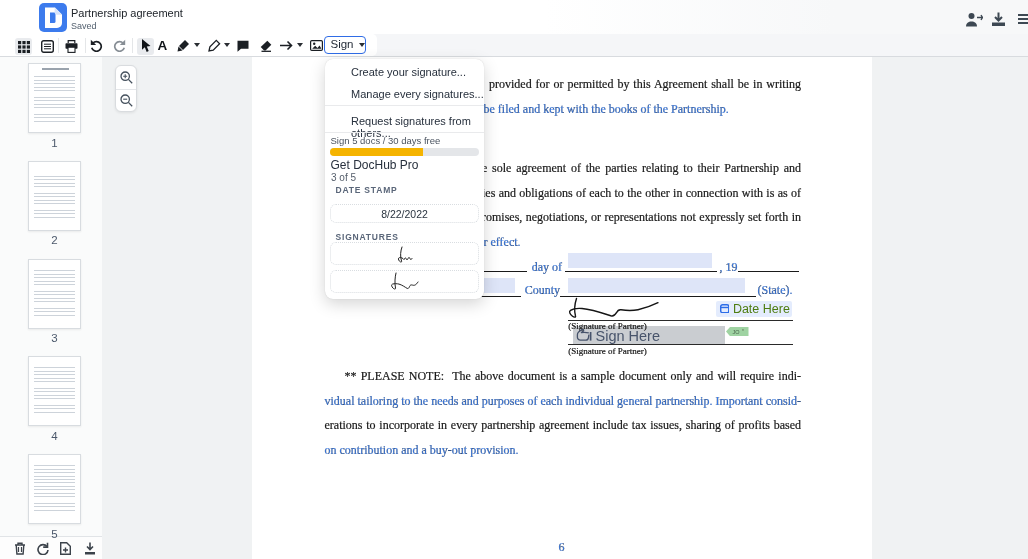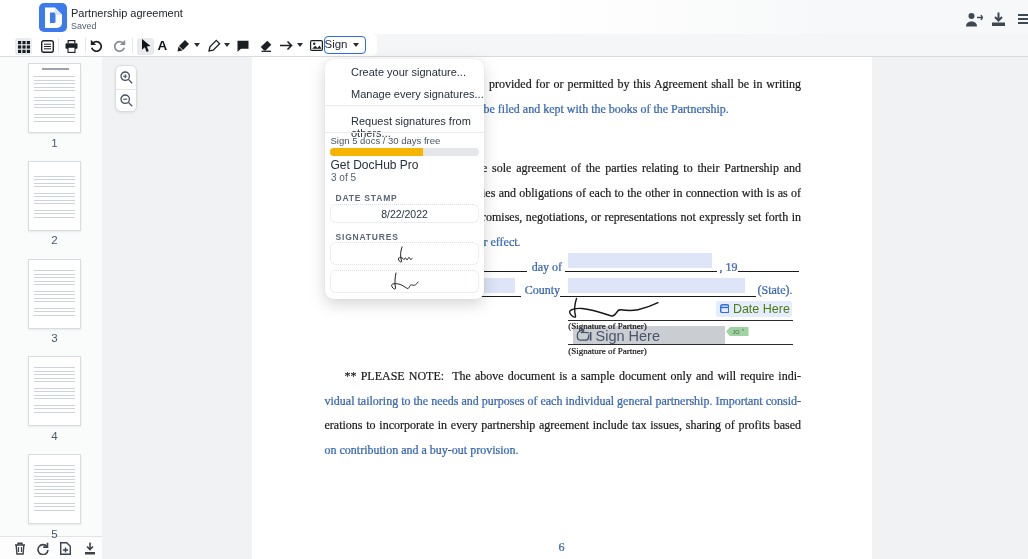--- a/index.html
+++ b/index.html
@@ -11,21 +11,21 @@
 #title { position:absolute; left:39px; top:7px; font-size:11px; color:#20252b; }
 #saved { position:absolute; left:39px; top:20.5px; font-size:9px; color:#525f6e; }
 #upg { position:absolute; left:805px; top:7px; width:123px; height:23px; background:#16b173;
   border-radius:7px; color:#fff; font-size:9.5px; font-weight:bold; letter-spacing:.3px;
   text-align:center; line-height:23px; }
 #toolbar { position:absolute; left:0; top:34px; width:1028px; height:23px; background:#f5f6f8;
   border-bottom:1px solid #d8dbdf; }
 #toolwhite { position:absolute; left:0; top:0; width:377px; height:22px; background:#fff; border-radius:0 5px 5px 0; }
 .tsel { position:absolute; top:4px; width:17px; height:17px; background:#e9ebee; border-radius:3px; }
 #signbtn { position:absolute; left:323.5px; top:2px; width:42.5px; height:17.5px; border:1.5px solid #2f6ce6;
-  border-radius:4px; background:#fff; font-size:11.5px; color:#1f2733; line-height:14px; }
+  border-radius:4px; background:#fff; font-size:11.5px; color:#1f2733; line-height:14px; padding-left:6px; }
 #sidebar { position:absolute; left:0; top:57px; width:102px; height:502px; background:#fafbfb; }
 .thumb { position:absolute; left:28px; width:53px; height:70px; background:#fff;
   border:1px solid #d8dce0; box-shadow:0 1px 2px rgba(0,0,0,0.07); }
 .tlines { position:absolute; left:5px; top:8px; right:5px; bottom:10px;
   background:repeating-linear-gradient(#fff 0px, #fff 2.5px, #cdd3da 2.5px, #cdd3da 3.4px); }
 .tnum { position:absolute; left:0px; width:109px; text-align:center; font-size:11.5px; color:#4b586b; z-index:10; }
 #sidebot { position:absolute; left:0; top:536px; width:102px; height:23px; background:#fdfdfd;
   border-top:1px solid #e1e4e7; }
 #docarea { position:absolute; left:102px; top:57px; width:926px; height:502px; background:#f0f2f3; }
 #page { position:absolute; left:251.5px; top:57px; width:620.5px; height:502px; background:#fff; }
@@ -282,21 +282,21 @@
   <div class="mitem" style="top:6.5px">Create your signature...</div>
   <div class="mitem" style="top:28.5px">Manage every signatures...</div>
   <div class="mdiv" style="top:46px"></div>
   <div class="mitem" style="top:55.5px">Request signatures from others...</div>
   <div class="mdiv" style="top:72.5px"></div>
   <div class="abs" style="left:5.5px;top:76px;font-size:9.5px;color:#4a5360">Sign 5 docs / 30 days free</div>
   <div class="abs" style="left:4.5px;top:89px;width:149.5px;height:8px;background:#e4e6e9;border-radius:4px"></div>
   <div class="abs" style="left:4.5px;top:89px;width:93.5px;height:8px;background:#f5b400;border-radius:4px 0 0 4px"></div>
   <div class="abs" style="left:5.5px;top:98.5px;font-size:12px;color:#27303d">Get DocHub Pro</div>
   <div class="abs" style="left:6px;top:112.7px;font-size:10px;color:#555e6b">3 of 5</div>
-  <div class="mlabel" style="top:134px">DATE STAMP</div>
+  <div class="mlabel" style="top:126px">DATE STAMP</div>
   <div class="mbox" style="top:144.5px;height:19.5px"></div>
   <div class="abs" style="left:0;top:148.5px;width:159px;text-align:center;font-size:10.5px;color:#2a3440">8/22/2022</div>
   <div class="mlabel" style="top:172.5px">SIGNATURES</div>
   <div class="mbox" style="top:182.5px;height:23.5px"></div>
   <div class="mbox" style="top:210.5px;height:23.5px"></div>
 </div>
 <svg class="abs" style="left:395px;top:245.5px;z-index:60" width="18" height="18" viewBox="0 0 18 18">
   <path d="M7 1 C5.5 5 5 10 6.5 15 C7 16.6 5.5 16.2 4.5 15.2 C3.2 13.7 3 11.9 4.5 11.6 C6 11.3 8 12.1 9 13.6 C9.8 11.8 10.5 11.2 11 12.6 C11.5 14.1 12.5 14.1 13 12.6 C13.5 11.1 14.5 11.1 15 12.6 C15.5 14.1 16.5 13.6 17 12.6" fill="none" stroke="#222" stroke-width="1" stroke-linecap="round"></path>
 </svg>
 <svg class="abs" style="left:388px;top:271.5px;z-index:60" width="31" height="19" viewBox="0 0 31 19">

